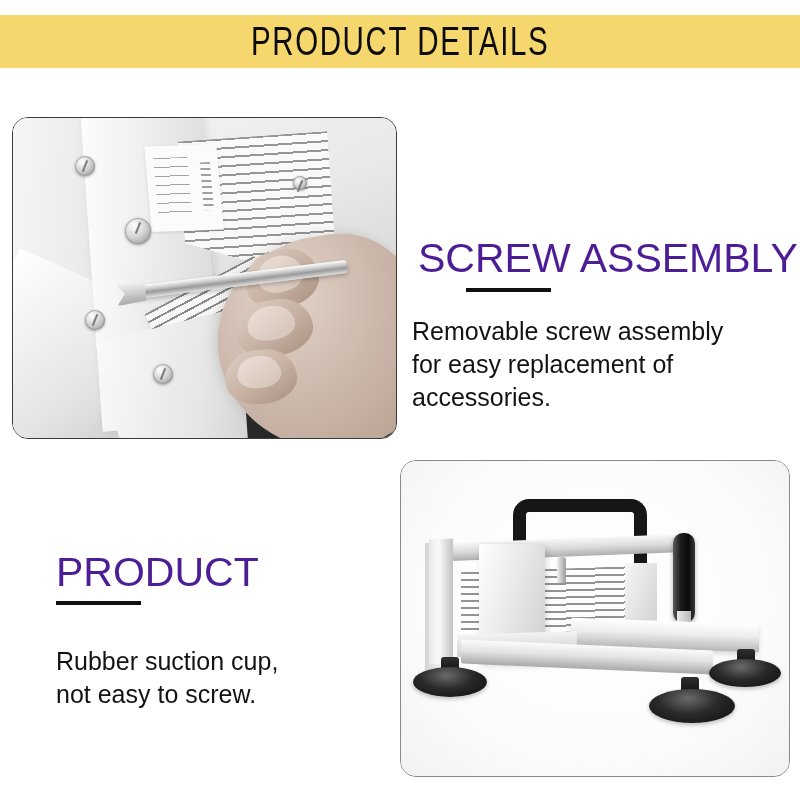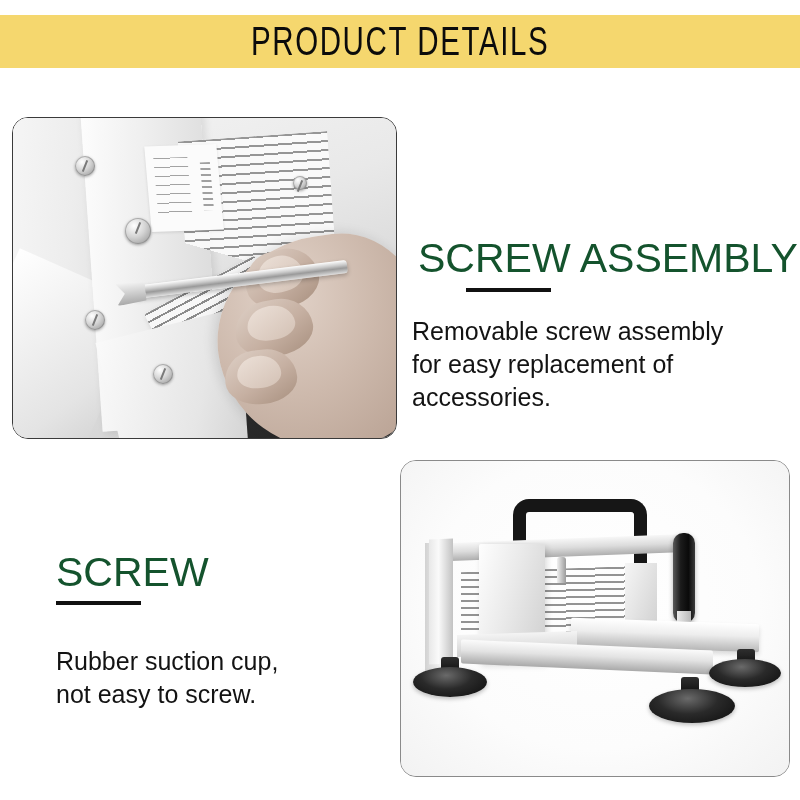--- a/index.html
+++ b/index.html
@@ -365,21 +365,21 @@
   .c3 { left: 308px; top: 198px; width: 72px; height: 28px; }
   .c3s{ left: 336px; top: 188px; }
 
   
   .feature-title {
     position: absolute;
     font-family: "Liberation Sans", sans-serif;
     font-size: 41px;
     line-height: 1;
     font-weight: 400;
-    color: #14532d;
+    color: #4c1d95;
     white-space: nowrap;
   }
   .feature-rule {
     position: absolute;
     height: 4px;
     width: 85px;
     background: #111111;
   }
   .feature-body {
     position: absolute;
@@ -439,21 +439,21 @@
 
 <div class="block-screw">
   <div class="feature-title">SCREW ASSEMBLY</div>
   <div class="feature-rule"></div>
   <div class="feature-body">Removable screw assembly
 for easy replacement of
 accessories.</div>
 </div>
 
 <div class="block-sucker">
-  <div class="feature-title">SCREW</div>
+  <div class="feature-title">PRODUCT</div>
   <div class="feature-rule"></div>
   <div class="feature-body">Rubber suction cup,
 not easy to screw.</div>
 </div>
 
 <div class="photo photo-2">
   <div class="photo-inner">
     <div class="p2-bg"></div>
     <div class="p2-handle"></div>
     <div class="p2-topbar"></div>

